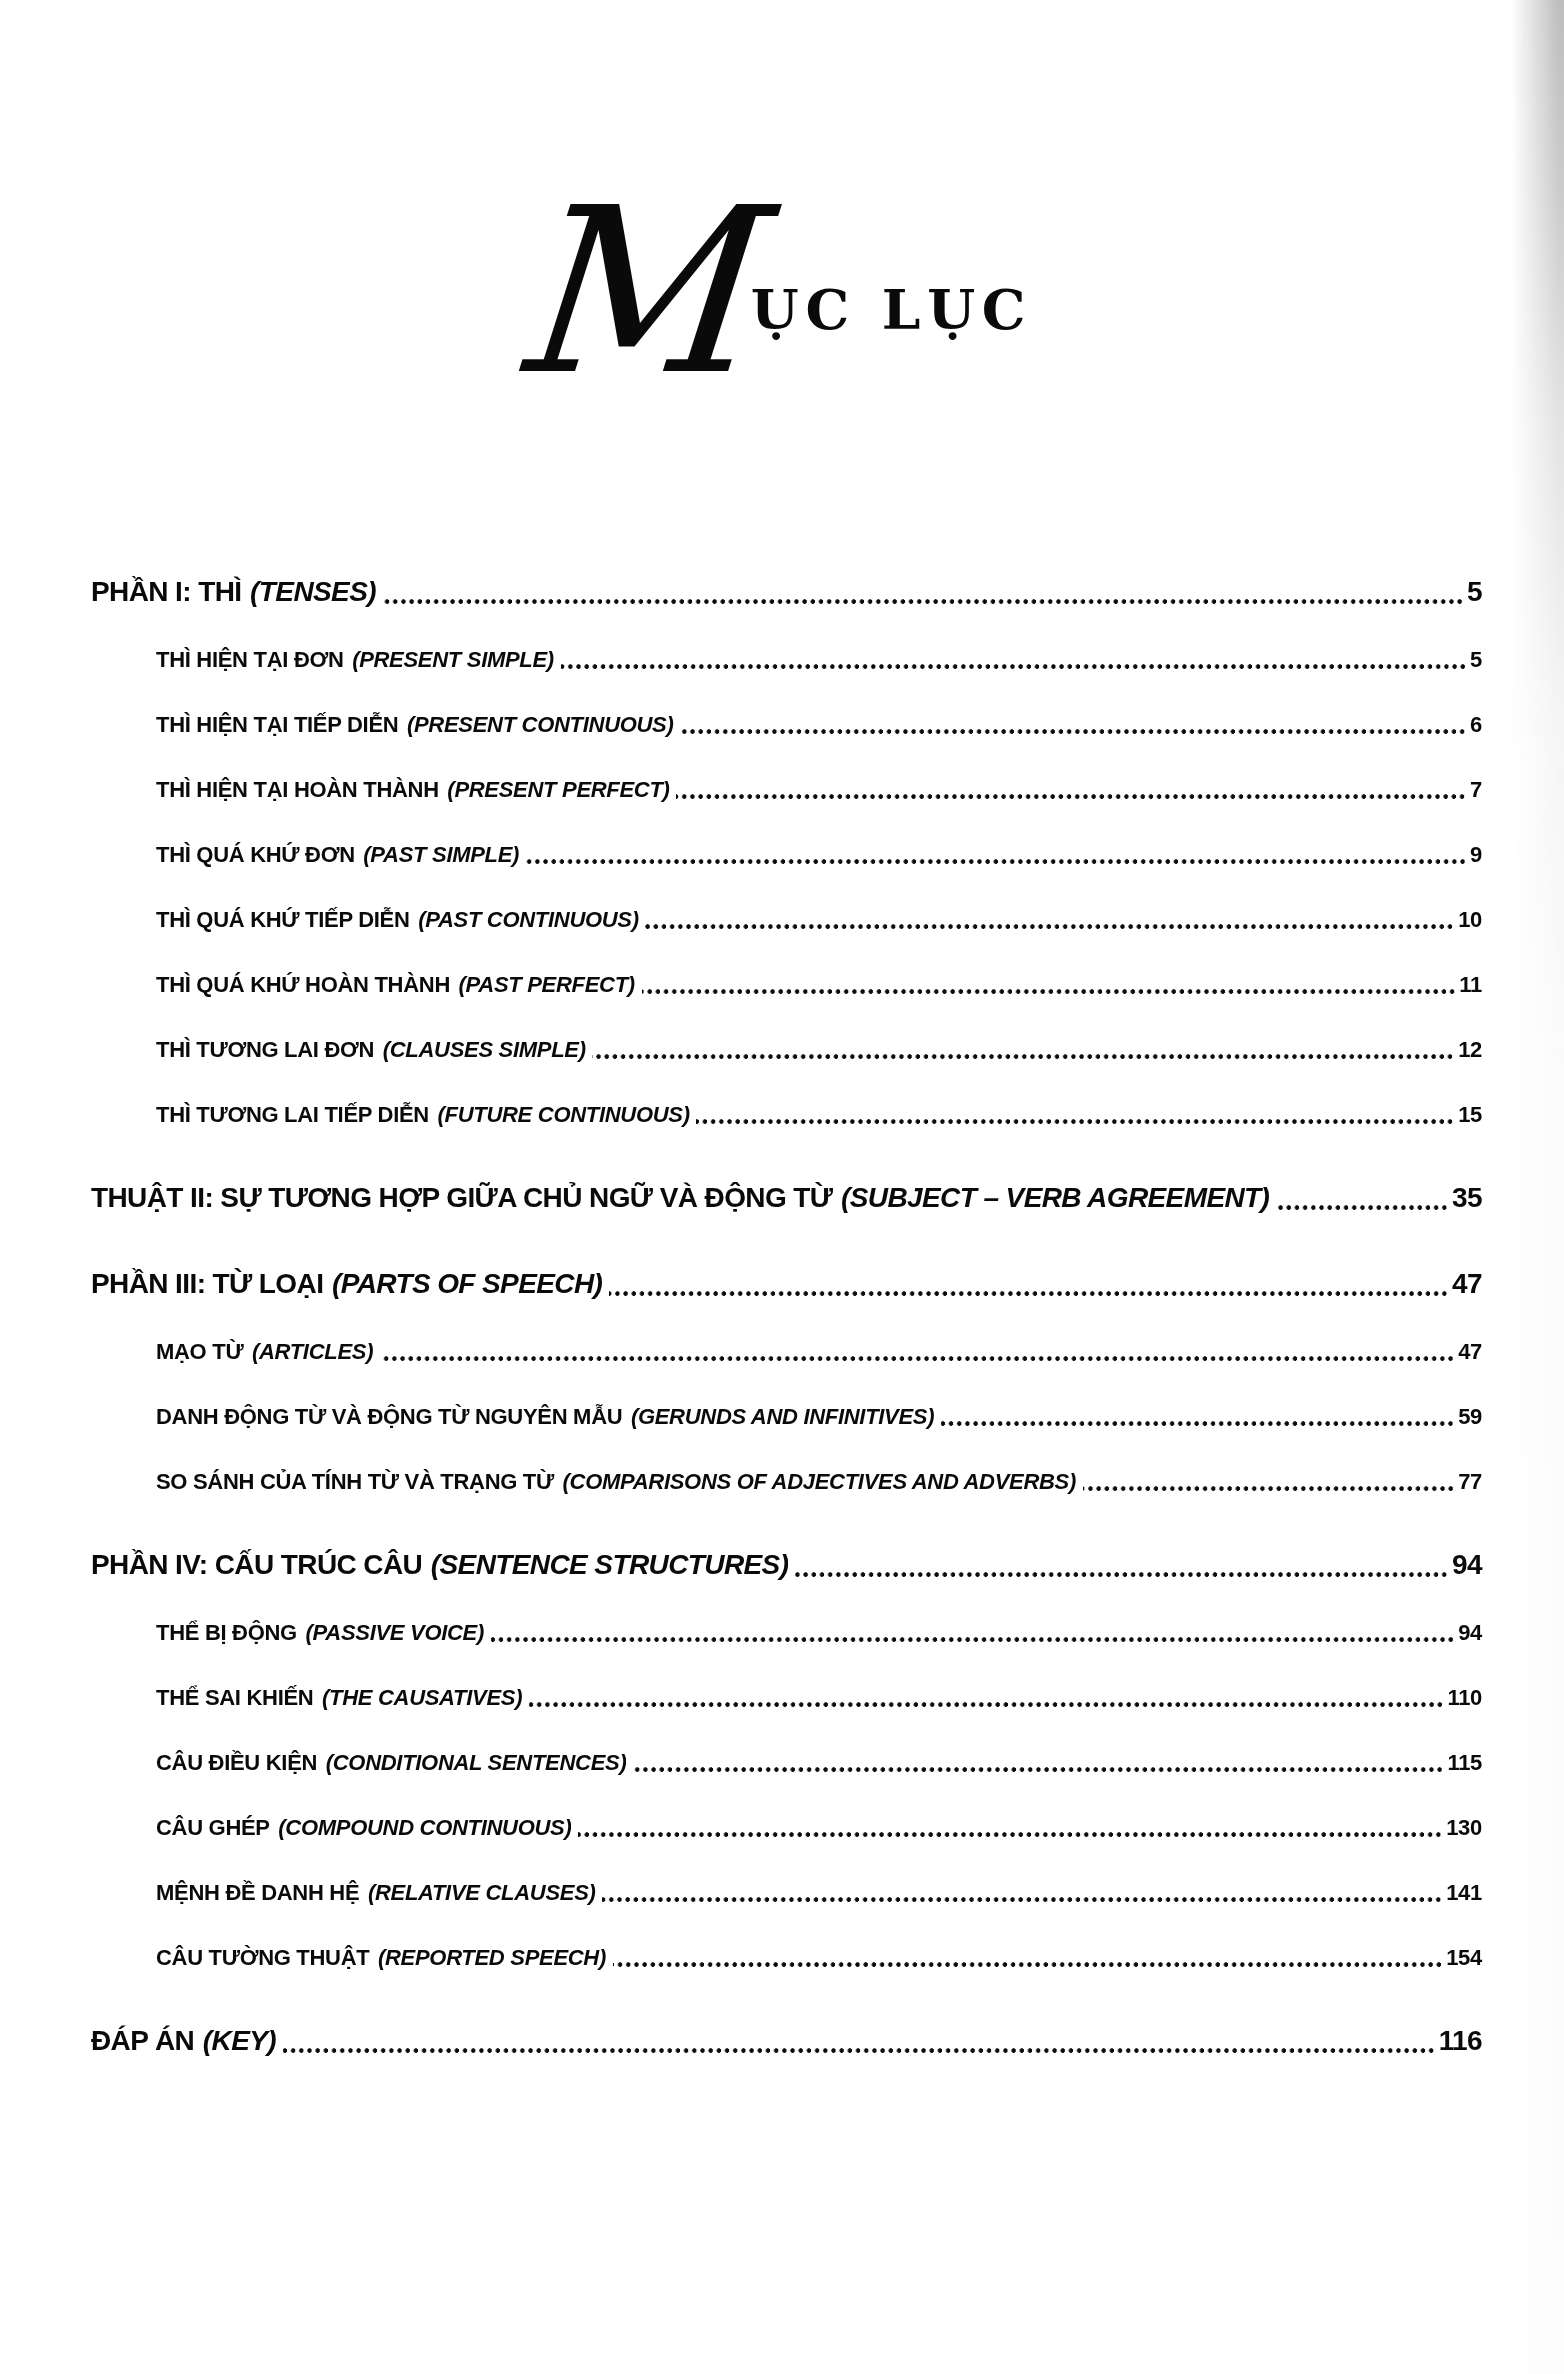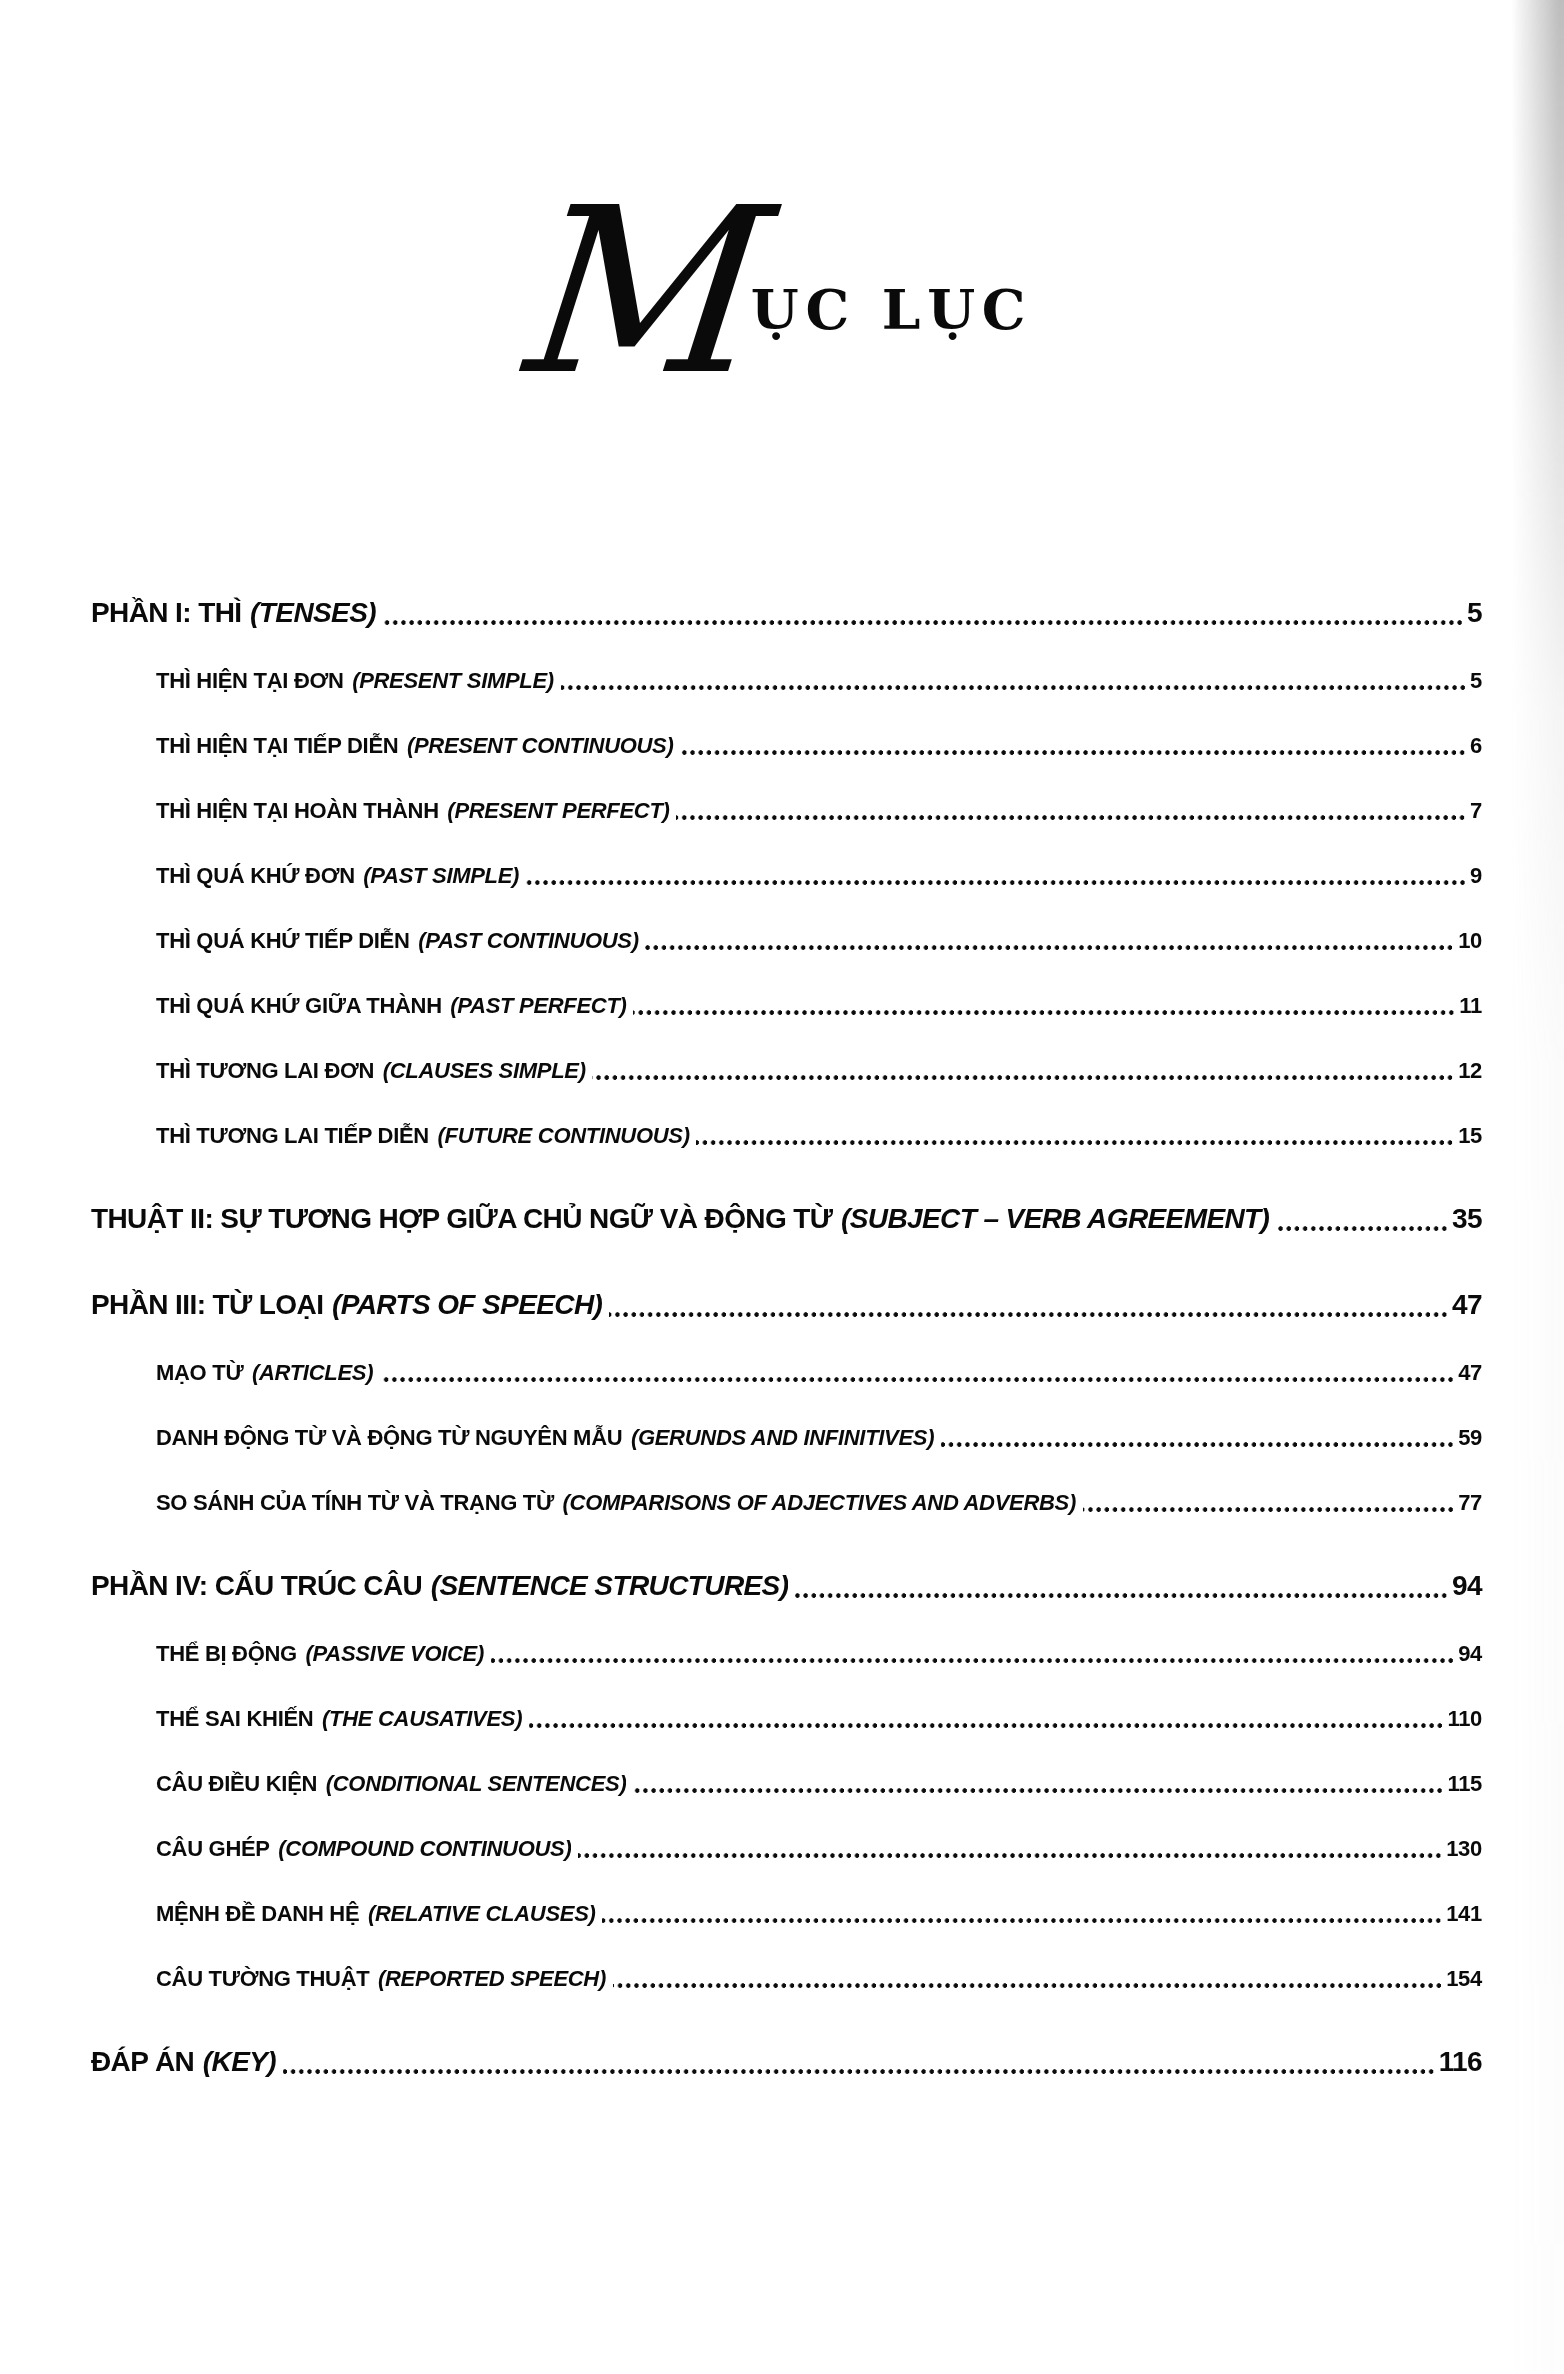--- a/index.html
+++ b/index.html
@@ -43,21 +43,21 @@
     font-family:"DejaVu Serif", serif;
     font-weight:700;
     font-size:55px; line-height:1.1;
     letter-spacing:6.7px;
     margin:0 0 42px -15.4px;
     display:inline-block;
   }
 
   
   .toc {
-    position:absolute; left:91px; right:82px; top:564px;
+    position:absolute; left:91px; right:82px; top:543px;
   }
   .toc-row {
     display:flex; align-items:flex-end;
     height:65px;
     font-size:22px;
     letter-spacing:-0.3px;
     white-space:nowrap;
   }
   .toc-row.section { font-size:28px; letter-spacing:-0.6px; margin-top:21px; }
   .toc-row.section:first-child { margin-top:0; }
@@ -117,21 +117,21 @@
         <span class="toc-label"><span class="vn">THÌ QUÁ KHỨ ĐƠN</span><span class="en">(PAST SIMPLE)</span></span>
         <span class="leader"></span>
         <span class="page-num">9</span>
       </div>
       <div class="toc-row sub">
         <span class="toc-label"><span class="vn">THÌ QUÁ KHỨ TIẾP DIỄN</span><span class="en">(PAST CONTINUOUS)</span></span>
         <span class="leader"></span>
         <span class="page-num">10</span>
       </div>
       <div class="toc-row sub">
-        <span class="toc-label"><span class="vn">THÌ QUÁ KHỨ GIỮA THÀNH</span><span class="en">(PAST PERFECT)</span></span>
+        <span class="toc-label"><span class="vn">THÌ QUÁ KHỨ HOÀN THÀNH</span><span class="en">(PAST PERFECT)</span></span>
         <span class="leader"></span>
         <span class="page-num">11</span>
       </div>
       <div class="toc-row sub">
         <span class="toc-label"><span class="vn">THÌ TƯƠNG LAI ĐƠN</span><span class="en">(CLAUSES SIMPLE)</span></span>
         <span class="leader"></span>
         <span class="page-num">12</span>
       </div>
       <div class="toc-row sub">
         <span class="toc-label"><span class="vn">THÌ TƯƠNG LAI TIẾP DIỄN</span><span class="en">(FUTURE CONTINUOUS)</span></span>

